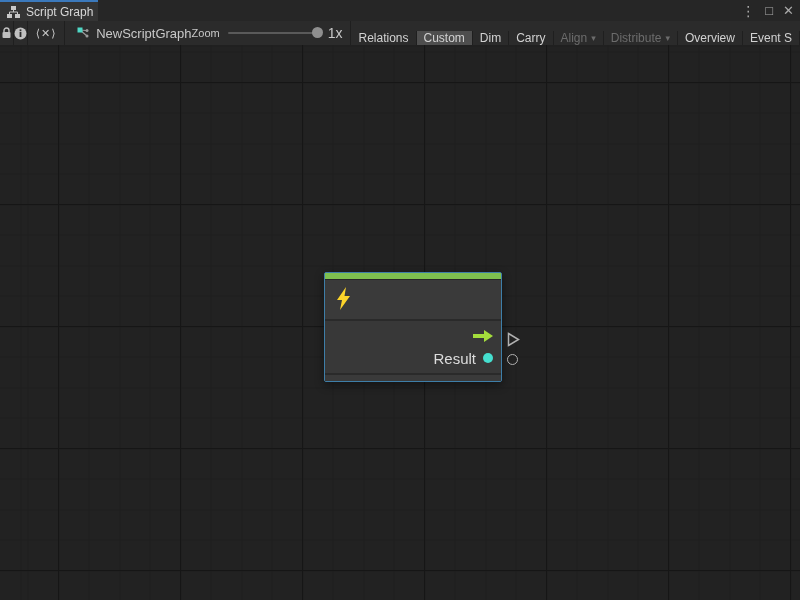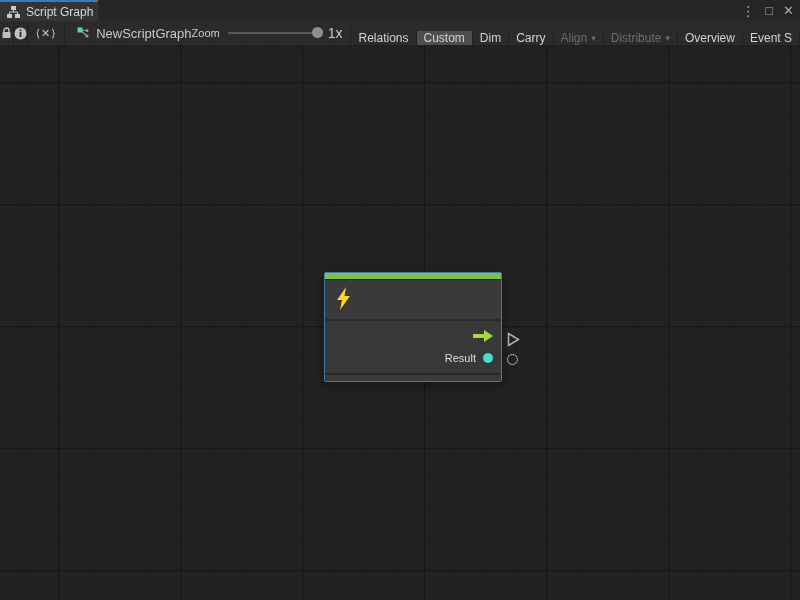--- a/index.html
+++ b/index.html
@@ -49,21 +49,21 @@
   .node { position:absolute; left:324px; top:227px; width:178px; background:#383838;
           border:1.5px solid #3e7ea8; border-radius:2px; box-shadow:0 3px 10px rgba(0,0,0,0.45); }
   .node-colorbar { height:7px; background:#7ec04f; border-bottom:1px solid #262626; }
   .node-header { display:flex; align-items:center; gap:9px; padding:7px 10px 9px 9px; background:#3a3a3a; }
   .node-title { color:#e6e6e6; font-size:12px; white-space:nowrap; }
   .node-subtitle { color:#a9a9a9; font-size:11px; margin-top:2px; }
   .node-divider { height:2px; background:#2a2a2a; }
   .node-body { padding:4px 0; }
   .port-row { height:22px; display:flex; align-items:center; justify-content:flex-end;
               padding-right:8px; gap:7px; }
-  .port-label { color:#dddddd; font-size:11px; }
+  .port-label { color:#dddddd; font-size:15px; }
   .value-dot { width:10px; height:10px; border-radius:50%; background:#45dfcf; }
   .node-footer { height:8px; background:#3a3a3a; border-top:2px solid #2a2a2a; }
 
   
   .ext-triangle { position:absolute; left:507px; top:287px; }
   .ext-circle { position:absolute; left:507px; top:309px; width:11px; height:11px;
                 border:1.5px solid #b0b0b0; border-radius:50%; }
 
   svg { display:block; }
 </style>

